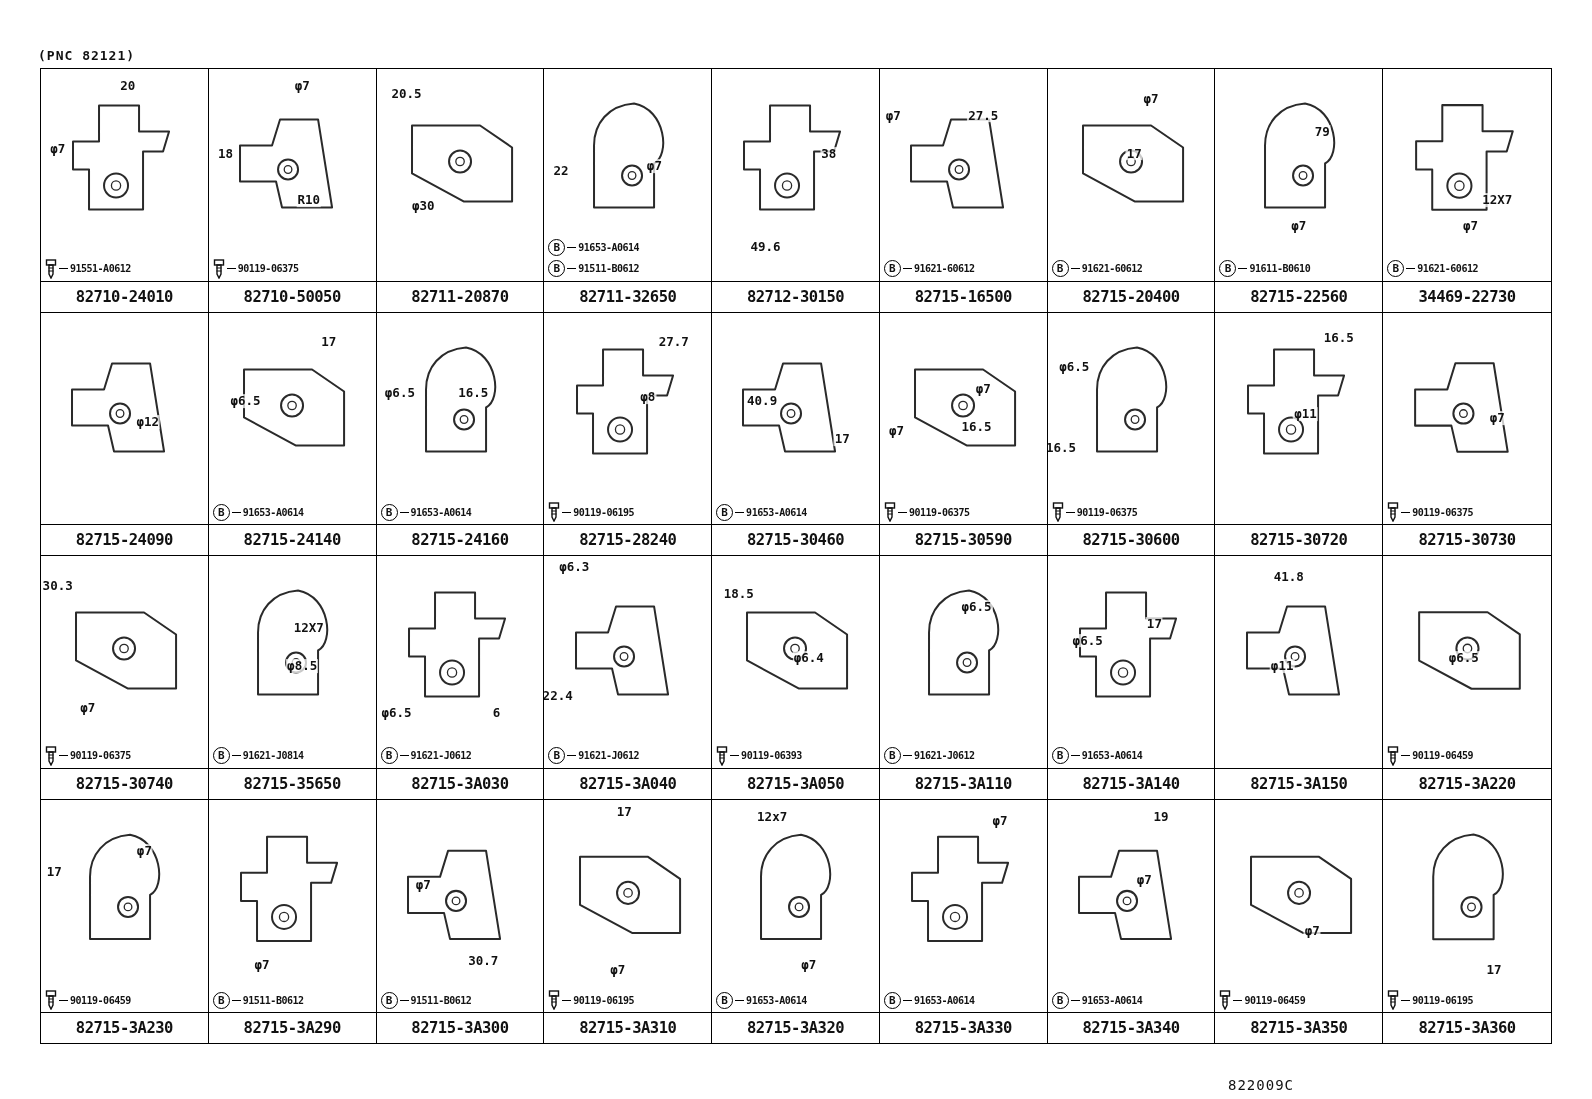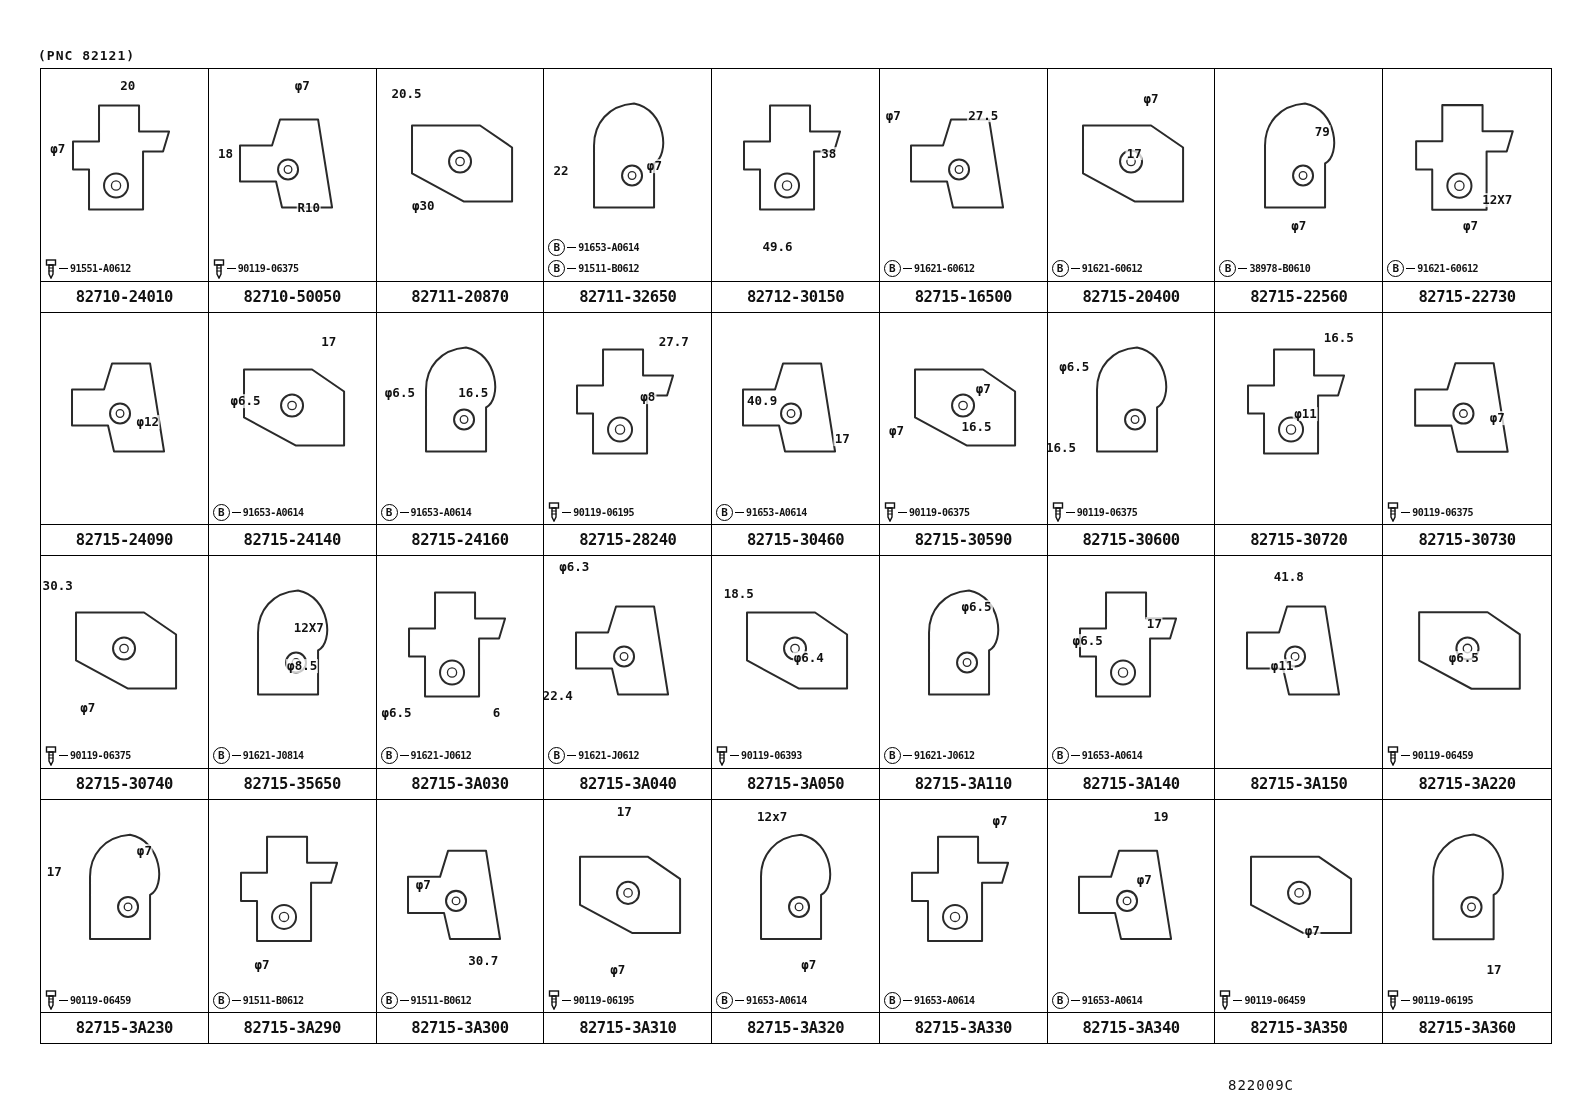--- a/index.html
+++ b/index.html
@@ -76,21 +76,21 @@
                   <rect x="1.5" y="1" width="9" height="5" fill="none" stroke="#111" stroke-width="1.4"></rect>
                   <path d="M4 6 h4 v9 l-2 4 l-2 -4 z" fill="none" stroke="#111" stroke-width="1.4"></path>
                   <path d="M3.5 9 h5 M3.5 12 h5" stroke="#111" stroke-width="1"></path>
                 </svg></span>
               <span class="leader"></span>
               <span class="fnum">90119-06375</span>
             </div>
           </div>
     <span class="ann" style="left: 56%; top: 8%;">φ7</span>
           <span class="ann" style="left: 10%; top: 40%;">18</span>
-          <span class="ann" style="left: 60%; top: 62%; margin-top: 8px;">R10</span>
+          <span class="ann" style="left: 60%; top: 62%;">R10</span>
         </div>
     <div class="pn">82710-50050</div>
   </div>
 
   <div class="cell">
     <div class="drawing-area">
       <div class="part-drawing"><svg viewBox="0 0 140 140" width="100%" height="100%" preserveAspectRatio="xMidYMid meet">
               <g>
                 <path d="M22 36 h68 l32 22 v54 h-48 l-52 -28 z" fill="none" stroke="#2a2a2a" stroke-width="2" stroke-linejoin="round"></path>
                 <circle cx="70" cy="72" r="11" fill="none" stroke="#2a2a2a" stroke-width="2"></circle>
@@ -135,21 +135,21 @@
     <div class="drawing-area">
       <div class="part-drawing"><svg viewBox="0 0 140 140" width="100%" height="100%" preserveAspectRatio="xMidYMid meet">
               <g>
                 <path d="M45 16 h40 v26 h30 l-6 20 h-20 v58 h-54 v-40 h-16 v-28 h26 z" fill="none" stroke="#2a2a2a" stroke-width="2" stroke-linejoin="round"></path>
                 <circle cx="62" cy="96" r="12" fill="none" stroke="#2a2a2a" stroke-width="2"></circle>
                 <circle cx="62" cy="96" r="4.6" fill="none" stroke="#2a2a2a" stroke-width="1.3"></circle>
               </g>
             </svg></div>
       <div class="fasteners"></div>
     <span class="ann" style="left: 70%; top: 40%;">38</span>
-          <span class="ann" style="left: 32%; top: 84%; margin-left: 12px;">49.6</span>
+          <span class="ann" style="left: 32%; top: 84%;">49.6</span>
         </div>
     <div class="pn">82712-30150</div>
   </div>
 
   <div class="cell">
     <div class="drawing-area">
       <div class="part-drawing"><svg viewBox="0 0 140 140" width="100%" height="100%" preserveAspectRatio="xMidYMid meet">
               <g transform="translate(140,0) scale(-1,1)">
                 <path d="M30 118 l14 -88 h38 l8 26 h32 v36 h-36 l-6 26 z" fill="none" stroke="#2a2a2a" stroke-width="2" stroke-linejoin="round"></path>
                 <circle cx="74" cy="80" r="10" fill="none" stroke="#2a2a2a" stroke-width="2"></circle>
@@ -197,21 +197,21 @@
               <g transform="translate(140,0) scale(-1,1)">
                 <path d="M64 14 c26 2 40 20 40 42 v62 h-60 v-44 c-16 -8 -12 -54 20 -60 z" fill="none" stroke="#2a2a2a" stroke-width="2" stroke-linejoin="round"></path>
                 <circle cx="66" cy="86" r="10" fill="none" stroke="#2a2a2a" stroke-width="2"></circle>
                 <circle cx="66" cy="86" r="3.8" fill="none" stroke="#2a2a2a" stroke-width="1.3"></circle>
               </g>
             </svg></div>
       <div class="fasteners">
             <div class="fastener">
               <span class="bmark">B</span>
               <span class="leader"></span>
-              <span class="fnum">38978-B0610</span>
+              <span class="fnum">91611-B0610</span>
             </div>
           </div>
     <span class="ann" style="left: 64%; top: 30%;">79</span>
           <span class="ann" style="left: 50%; top: 74%;">φ7</span>
         </div>
     <div class="pn">82715-22560</div>
   </div>
 
   <div class="cell">
     <div class="drawing-area">
@@ -225,21 +225,21 @@
       <div class="fasteners">
             <div class="fastener">
               <span class="bmark">B</span>
               <span class="leader"></span>
               <span class="fnum">91621-60612</span>
             </div>
           </div>
     <span class="ann" style="left: 68%; top: 62%;">12X7</span>
           <span class="ann" style="left: 52%; top: 74%;">φ7</span>
         </div>
-    <div class="pn">82715-22730</div>
+    <div class="pn">34469-22730</div>
   </div>
 
   <div class="cell">
     <div class="drawing-area">
       <div class="part-drawing"><svg viewBox="0 0 140 140" width="100%" height="100%" preserveAspectRatio="xMidYMid meet">
               <g transform="translate(140,0) scale(-1,1)">
                 <path d="M30 118 l14 -88 h38 l8 26 h32 v36 h-36 l-6 26 z" fill="none" stroke="#2a2a2a" stroke-width="2" stroke-linejoin="round"></path>
                 <circle cx="74" cy="80" r="10" fill="none" stroke="#2a2a2a" stroke-width="2"></circle>
                 <circle cx="74" cy="80" r="3.8" fill="none" stroke="#2a2a2a" stroke-width="1.3"></circle>
               </g>

